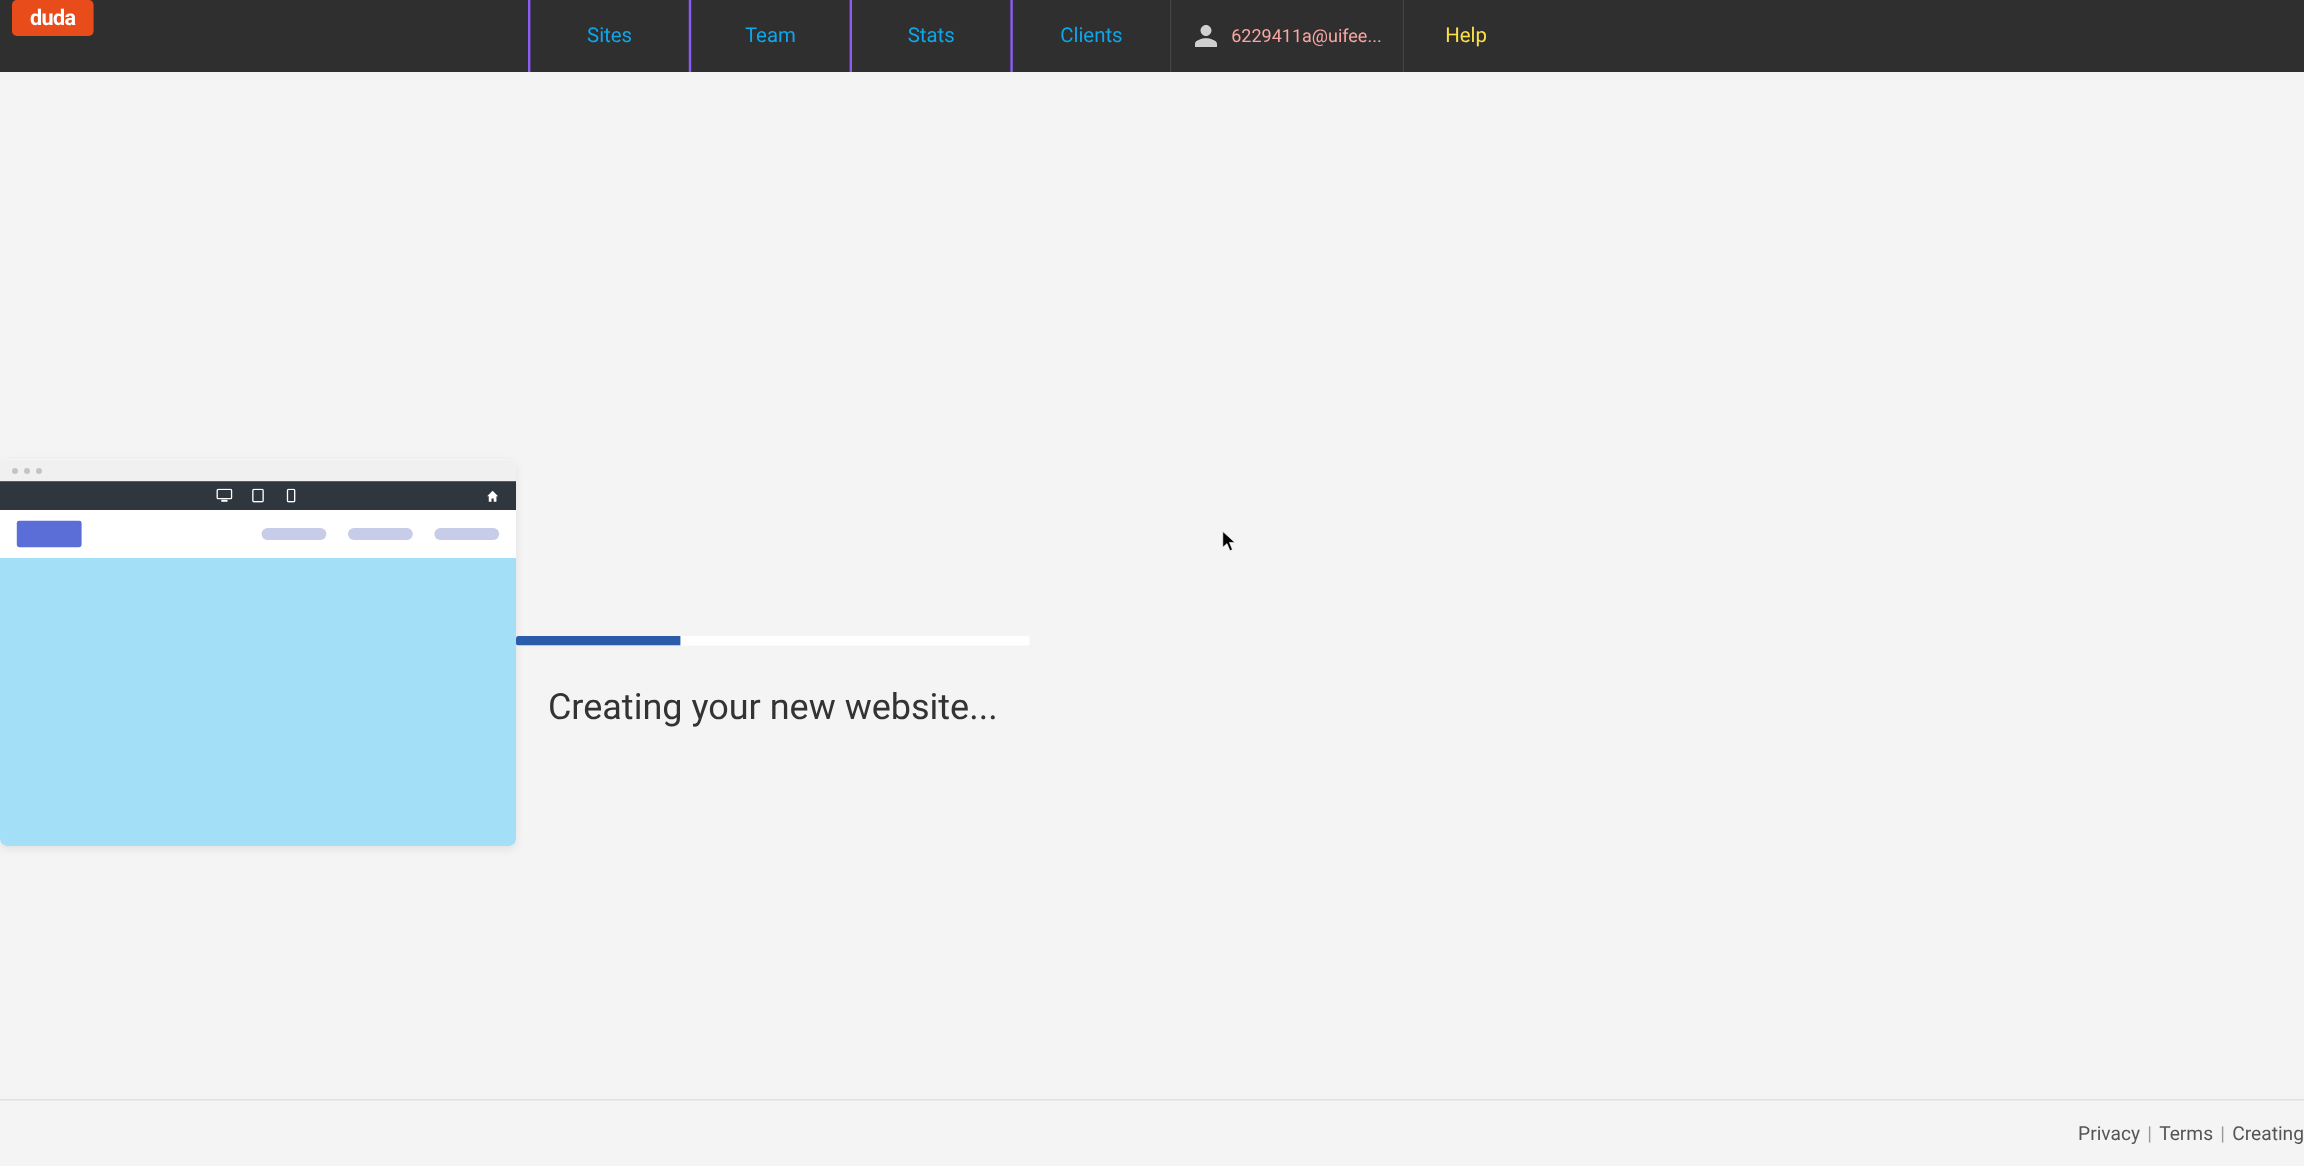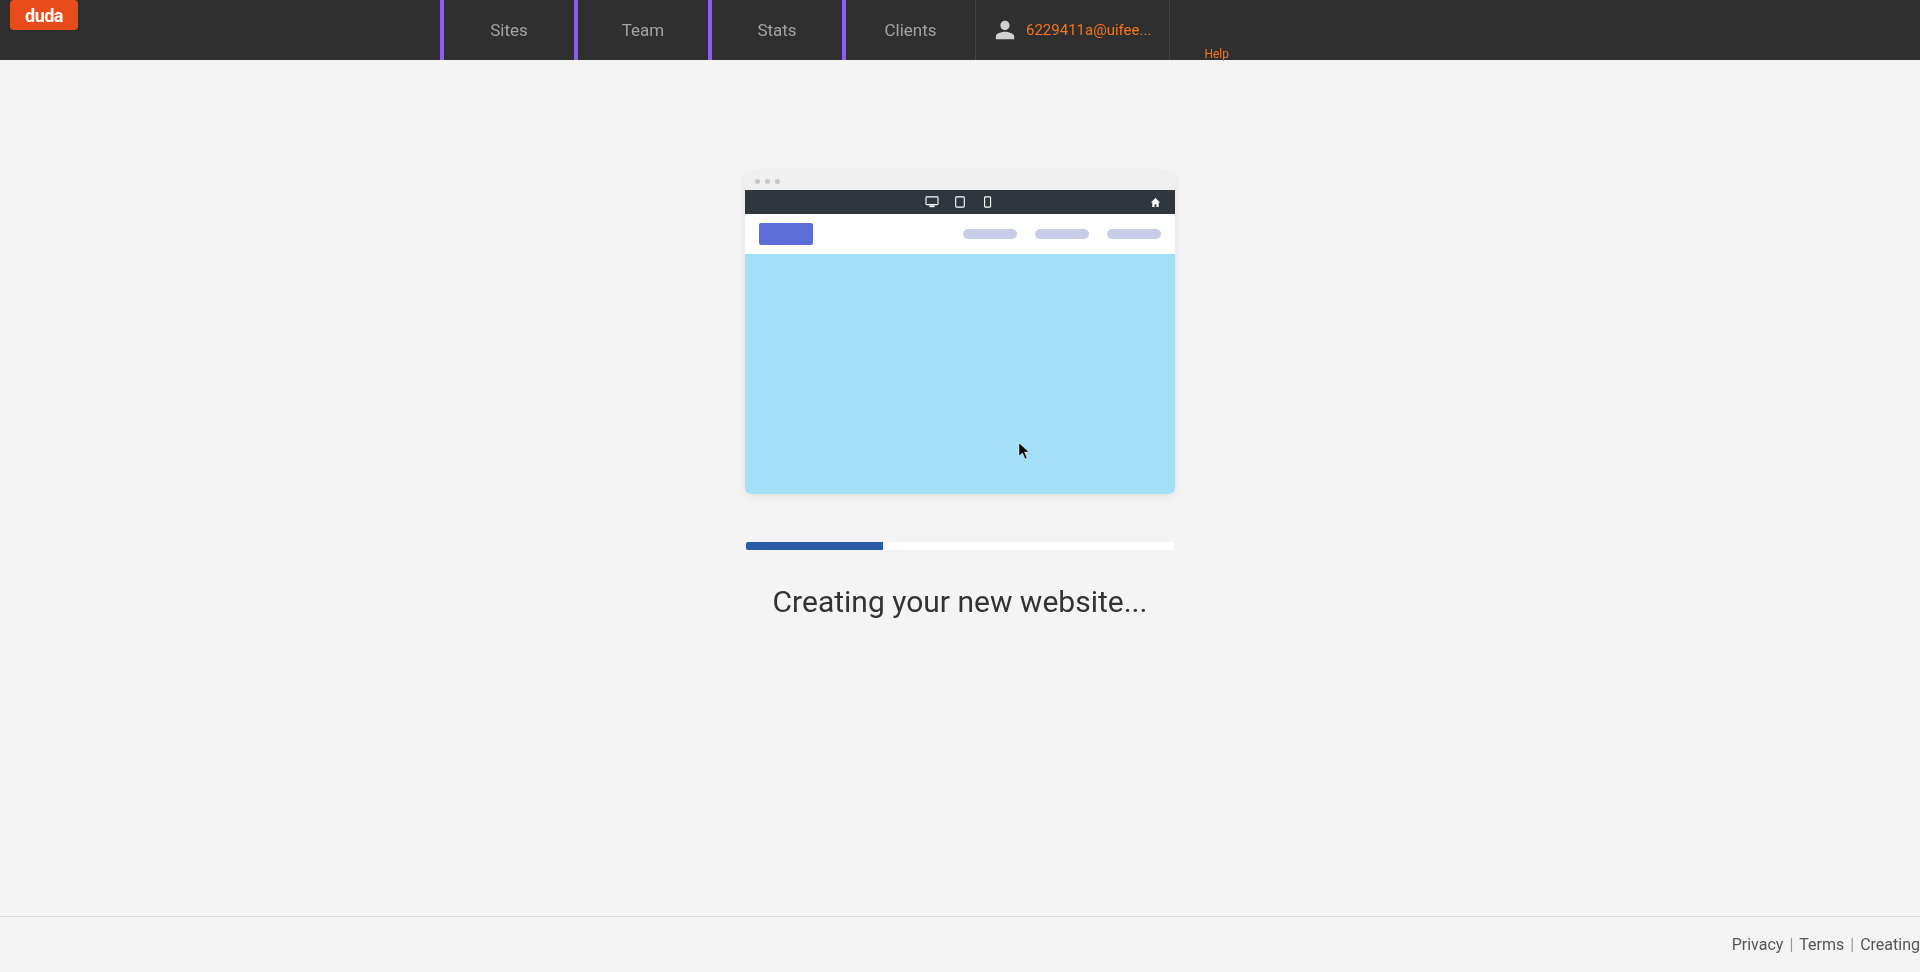--- a/index.html
+++ b/index.html
@@ -42,36 +42,36 @@
     .nav-items {
       display: flex;
       height: 100%;
     }
     .nav-item {
       display: flex;
       align-items: center;
       justify-content: center;
       height: 100%;
       padding: 0 28px;
-      color: #a3a3a3;
+      color: #0ea5e9;
       font-size: 17px;
-      border-left: 4px solid #8b5cf6;
+      border-left: 2px solid #8b5cf6;
       min-width: 134px;
       cursor: pointer;
       white-space: nowrap;
     }
     .nav-item:last-of-type {
       border-right: 1px solid #444;
     }
     .user-item {
       display: flex;
       align-items: center;
       height: 100%;
       padding: 0 18px;
-      color: #f97316;
+      color: #fca5a5;
       font-size: 15px;
       border-right: 1px solid #444;
       cursor: pointer;
       gap: 10px;
       max-width: 200px;
     }
     .user-icon-svg {
       width: 22px;
       height: 22px;
       fill: #d0d0d0;
@@ -81,30 +81,29 @@
       overflow: hidden;
       text-overflow: ellipsis;
       white-space: nowrap;
     }
     .help-item {
       display: flex;
       align-items: center;
       justify-content: center;
       height: 100%;
       padding: 0 34px;
-      color: #f97316;
-      font-size: 12px;
+      color: #fde047;
+      font-size: 17px;
       cursor: pointer;
-      margin-top: 24px;
     }
     .main-content {
       width: 100%;
       height: calc(100% - 60px - 56px);
       display: flex;
-      flex-direction: column;
+      flex-direction: row;
       align-items: center;
       justify-content: flex-start;
       padding-top: 112px;
     }
     .preview-window {
       width: 430px;
       height: 322px;
       background-color: #fff;
       border-radius: 6px;
       box-shadow: 0 2px 8px rgba(0,0,0,0.08);

